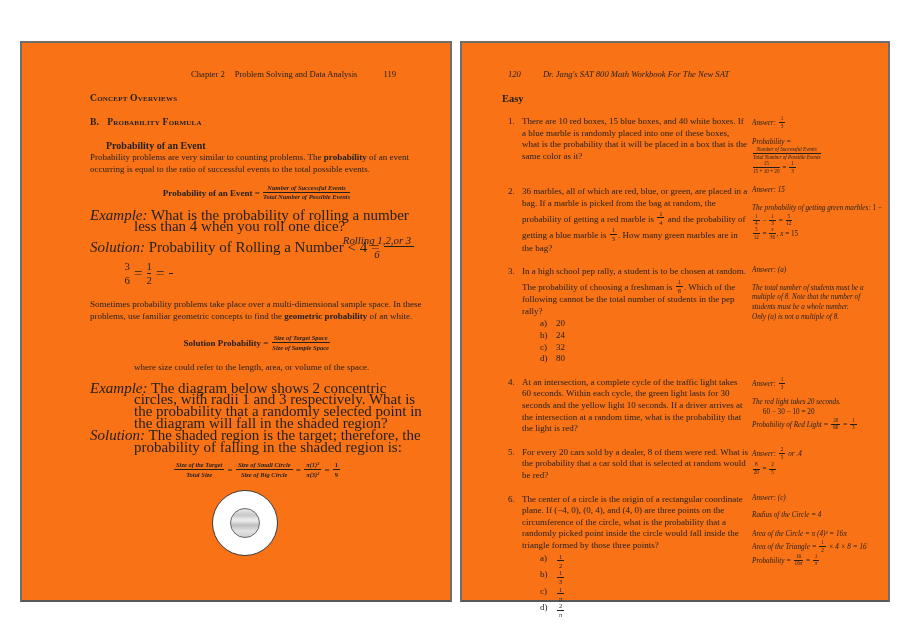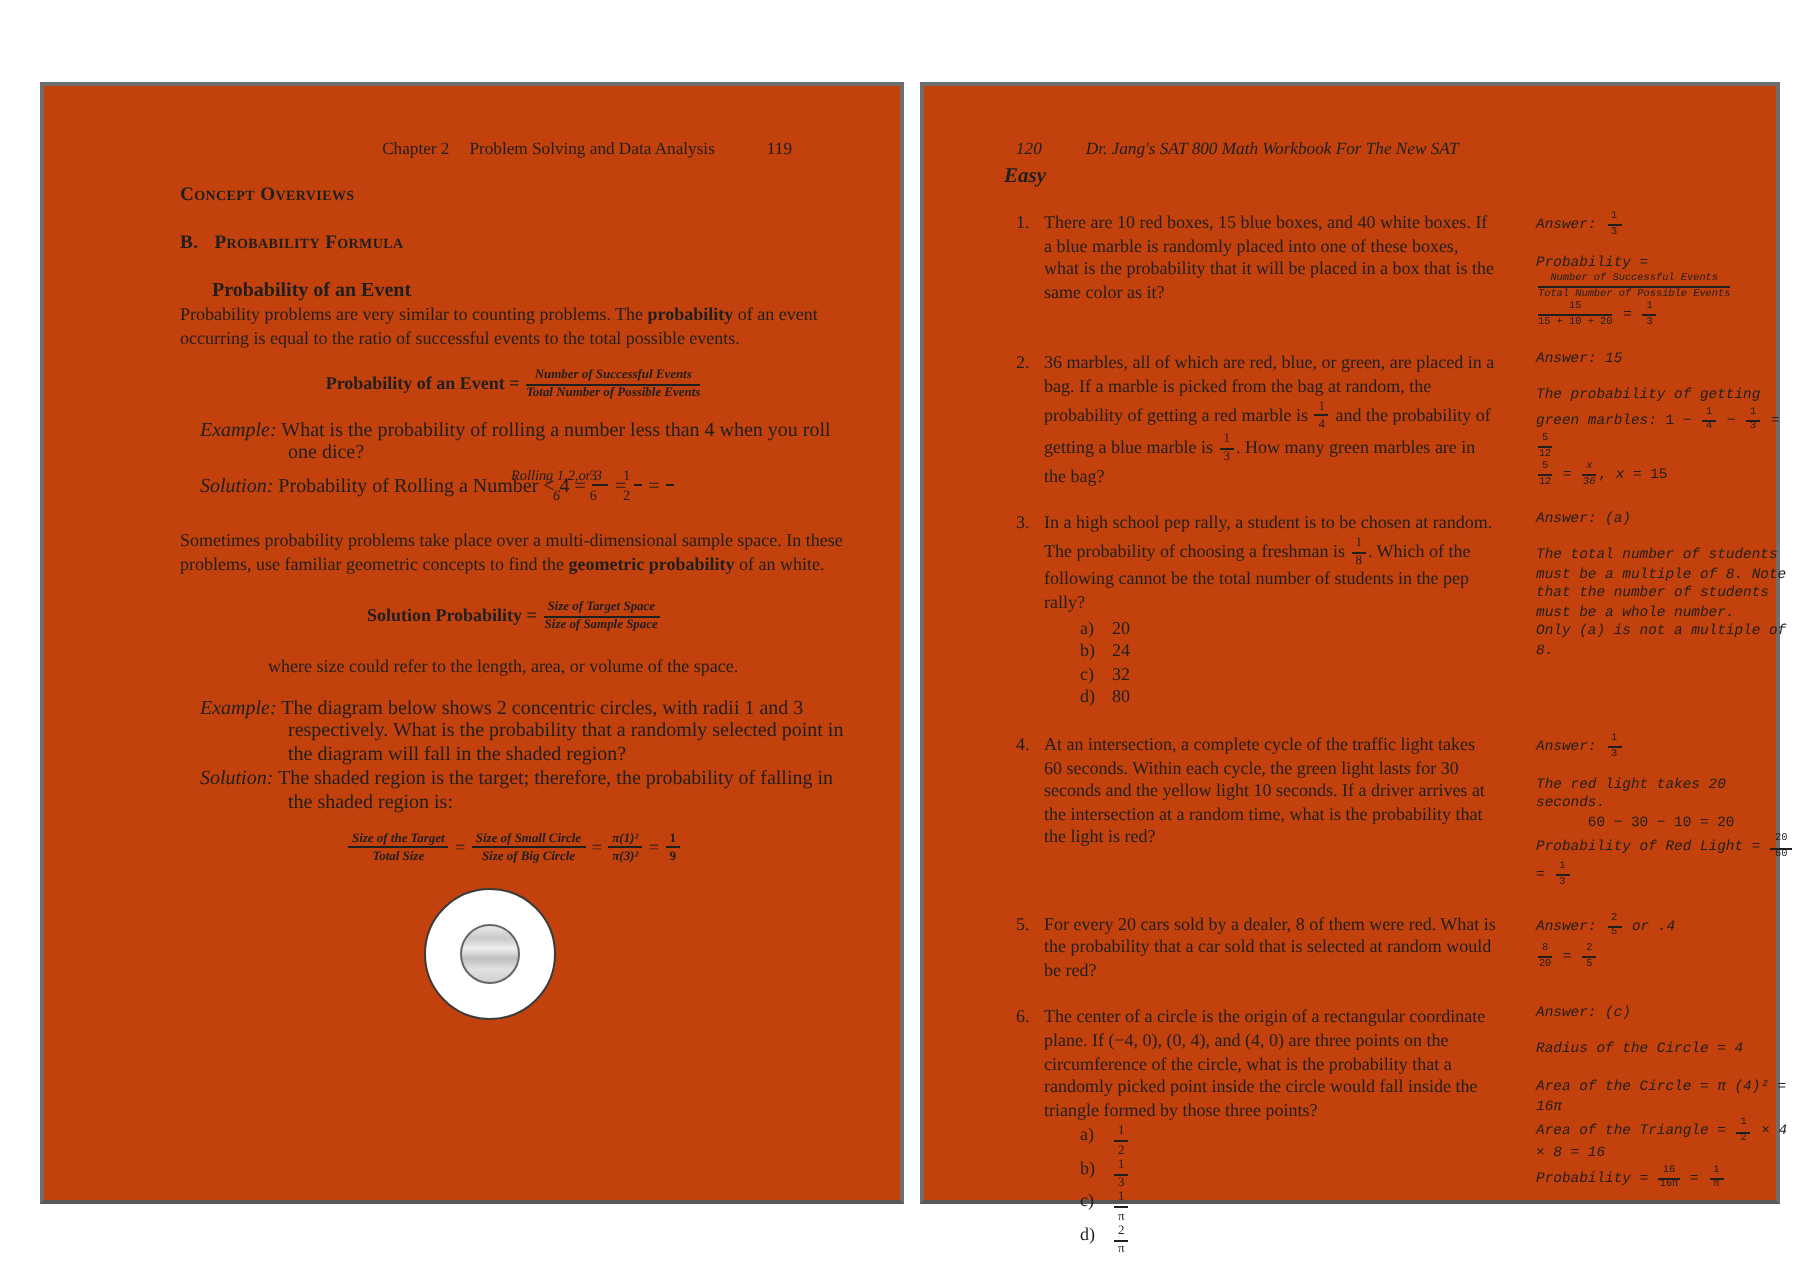--- a/index.html
+++ b/index.html
@@ -2,21 +2,21 @@
 <html><head>
 <meta charset="utf-8">
 <style>
   html,body{margin:0;padding:0;}
   body{
     width:910px;height:644px;background:#ffffff;position:relative;overflow:hidden;
     font-family:"Liberation Serif", serif;color:#1f1f1f;
     -webkit-font-smoothing:antialiased;
   }
   .page{
-    position:absolute;top:41px;height:557px;background:#c2410c;
+    position:absolute;top:41px;height:557px;background:#f97316;
     border:2px solid #6e6e6e;border-bottom-color:#585858;box-sizing:content-box;
   }
   .page.left{left:20px;width:428px;}
   .page.right{left:460px;width:426px;}
   .page-inner{position:relative;height:100%;}
   .page.left .page-inner{padding:0 26px 0 68px;}
   .page.right .page-inner{padding:0 7px 0 46px;}
 
   .pg-header{display:flex;align-items:baseline;font-size:8.6px;margin-top:26px;}
   .page.left .pg-header{justify-content:flex-end;padding-right:28px;gap:0;}
@@ -25,21 +25,21 @@
   .page.right .pg-header{justify-content:flex-start;font-style:italic;}
   .page.right .pg-header .hpagenum{margin-right:22px;}
 
   .sec-heading{font-weight:bold;font-size:9.6px;font-variant:small-caps;letter-spacing:.2px;margin-top:13px;}
   .sec-heading .pfx{margin-right:8px;}
   .sub-heading{font-weight:bold;font-size:10px;margin-top:13px;margin-left:16px;}
   .body-text{font-size:9px;line-height:11.6px;margin:1px 0 0 0;text-align:left;}
   .formula{text-align:center;font-size:9px;margin-top:9px;}
   .formula .seg-b{font-weight:bold;}
   .formula .frac{font-weight:bold;}
-  .hang{font-size:10px;line-height:11.6px;margin-top:9px;margin-left:10px;padding-left:44px;text-indent:-44px;}
+  .hang{font-size:15px;line-height:11.6px;margin-top:9px;margin-left:0;padding-left:44px;text-indent:-44px;}
   .hang.solution{margin-top:1px;}
   .where-note{font-size:9px;margin-top:11px;margin-left:44px;}
 
   .seg-b{font-weight:bold;}
   .seg-i{font-style:italic;}
   .seg-r{font-style:normal;}
 
   .frac{display:inline-block;vertical-align:-0.55em;text-align:center;font-size:0.72em;line-height:1.12;margin:0 1px;}
   .frac .fnum{display:block;border-bottom:0.8px solid currentColor;padding:0 2px 0.5px 2px;}
   .frac .fden{display:block;padding-top:0.5px;}
@@ -50,31 +50,31 @@
   .outer-circle{
     width:64px;height:64px;border-radius:50%;border:1.3px solid #3a3a3a;
     margin-left:122px;display:flex;align-items:center;justify-content:center;background:#fff;
   }
   .inner-circle{
     width:28px;height:28px;border-radius:50%;border:1px solid #666;
     background:linear-gradient(180deg,#e9e9e9 0%,#c9c9c9 22%,#efefef 40%,#bfbfbf 58%,#e2e2e2 78%,#cfcfcf 100%);
   }
 
   .skills-title{text-align:center;font-weight:bold;font-size:11px;margin-top:7px;letter-spacing:.2px;}
-  .difficulty{font-weight:bold;font-style:italic;font-size:10.5px;margin-top:4px;margin-left:-6px;}
+  .difficulty{font-weight:bold;font-size:10.5px;margin-top:14px;margin-left:-6px;}
 
   .question{display:flex;margin-top:12px;}
   .q-main{flex:0 0 240px;display:flex;}
   .q-num{flex:0 0 14px;font-size:9px;line-height:11.6px;}
   .q-body{flex:1;}
   .q-text{font-size:9px;line-height:11.6px;}
   .options{margin-top:1px;}
   .option{display:flex;font-size:9px;line-height:11.6px;margin-left:18px;}
   .option .opt-letter{flex:0 0 16px;}
-  .q-answer{flex:0 0 132px;margin-left:20px;font-size:7.2px;line-height:9.6px;font-family:Liberation Mono, monospace;}
+  .q-answer{flex:0 0 132px;margin-left:4px;font-size:7.2px;line-height:9.6px;}
   .ans{font-style:italic;}
   .ans .frac{font-style:normal;}
   .work{font-style:italic;margin-top:8px;}
   .work .seg-r{font-style:normal;}
   .work.tight{margin-top:2px;}
 </style>
 </head>
 <body>
 
 <div class="spread">

